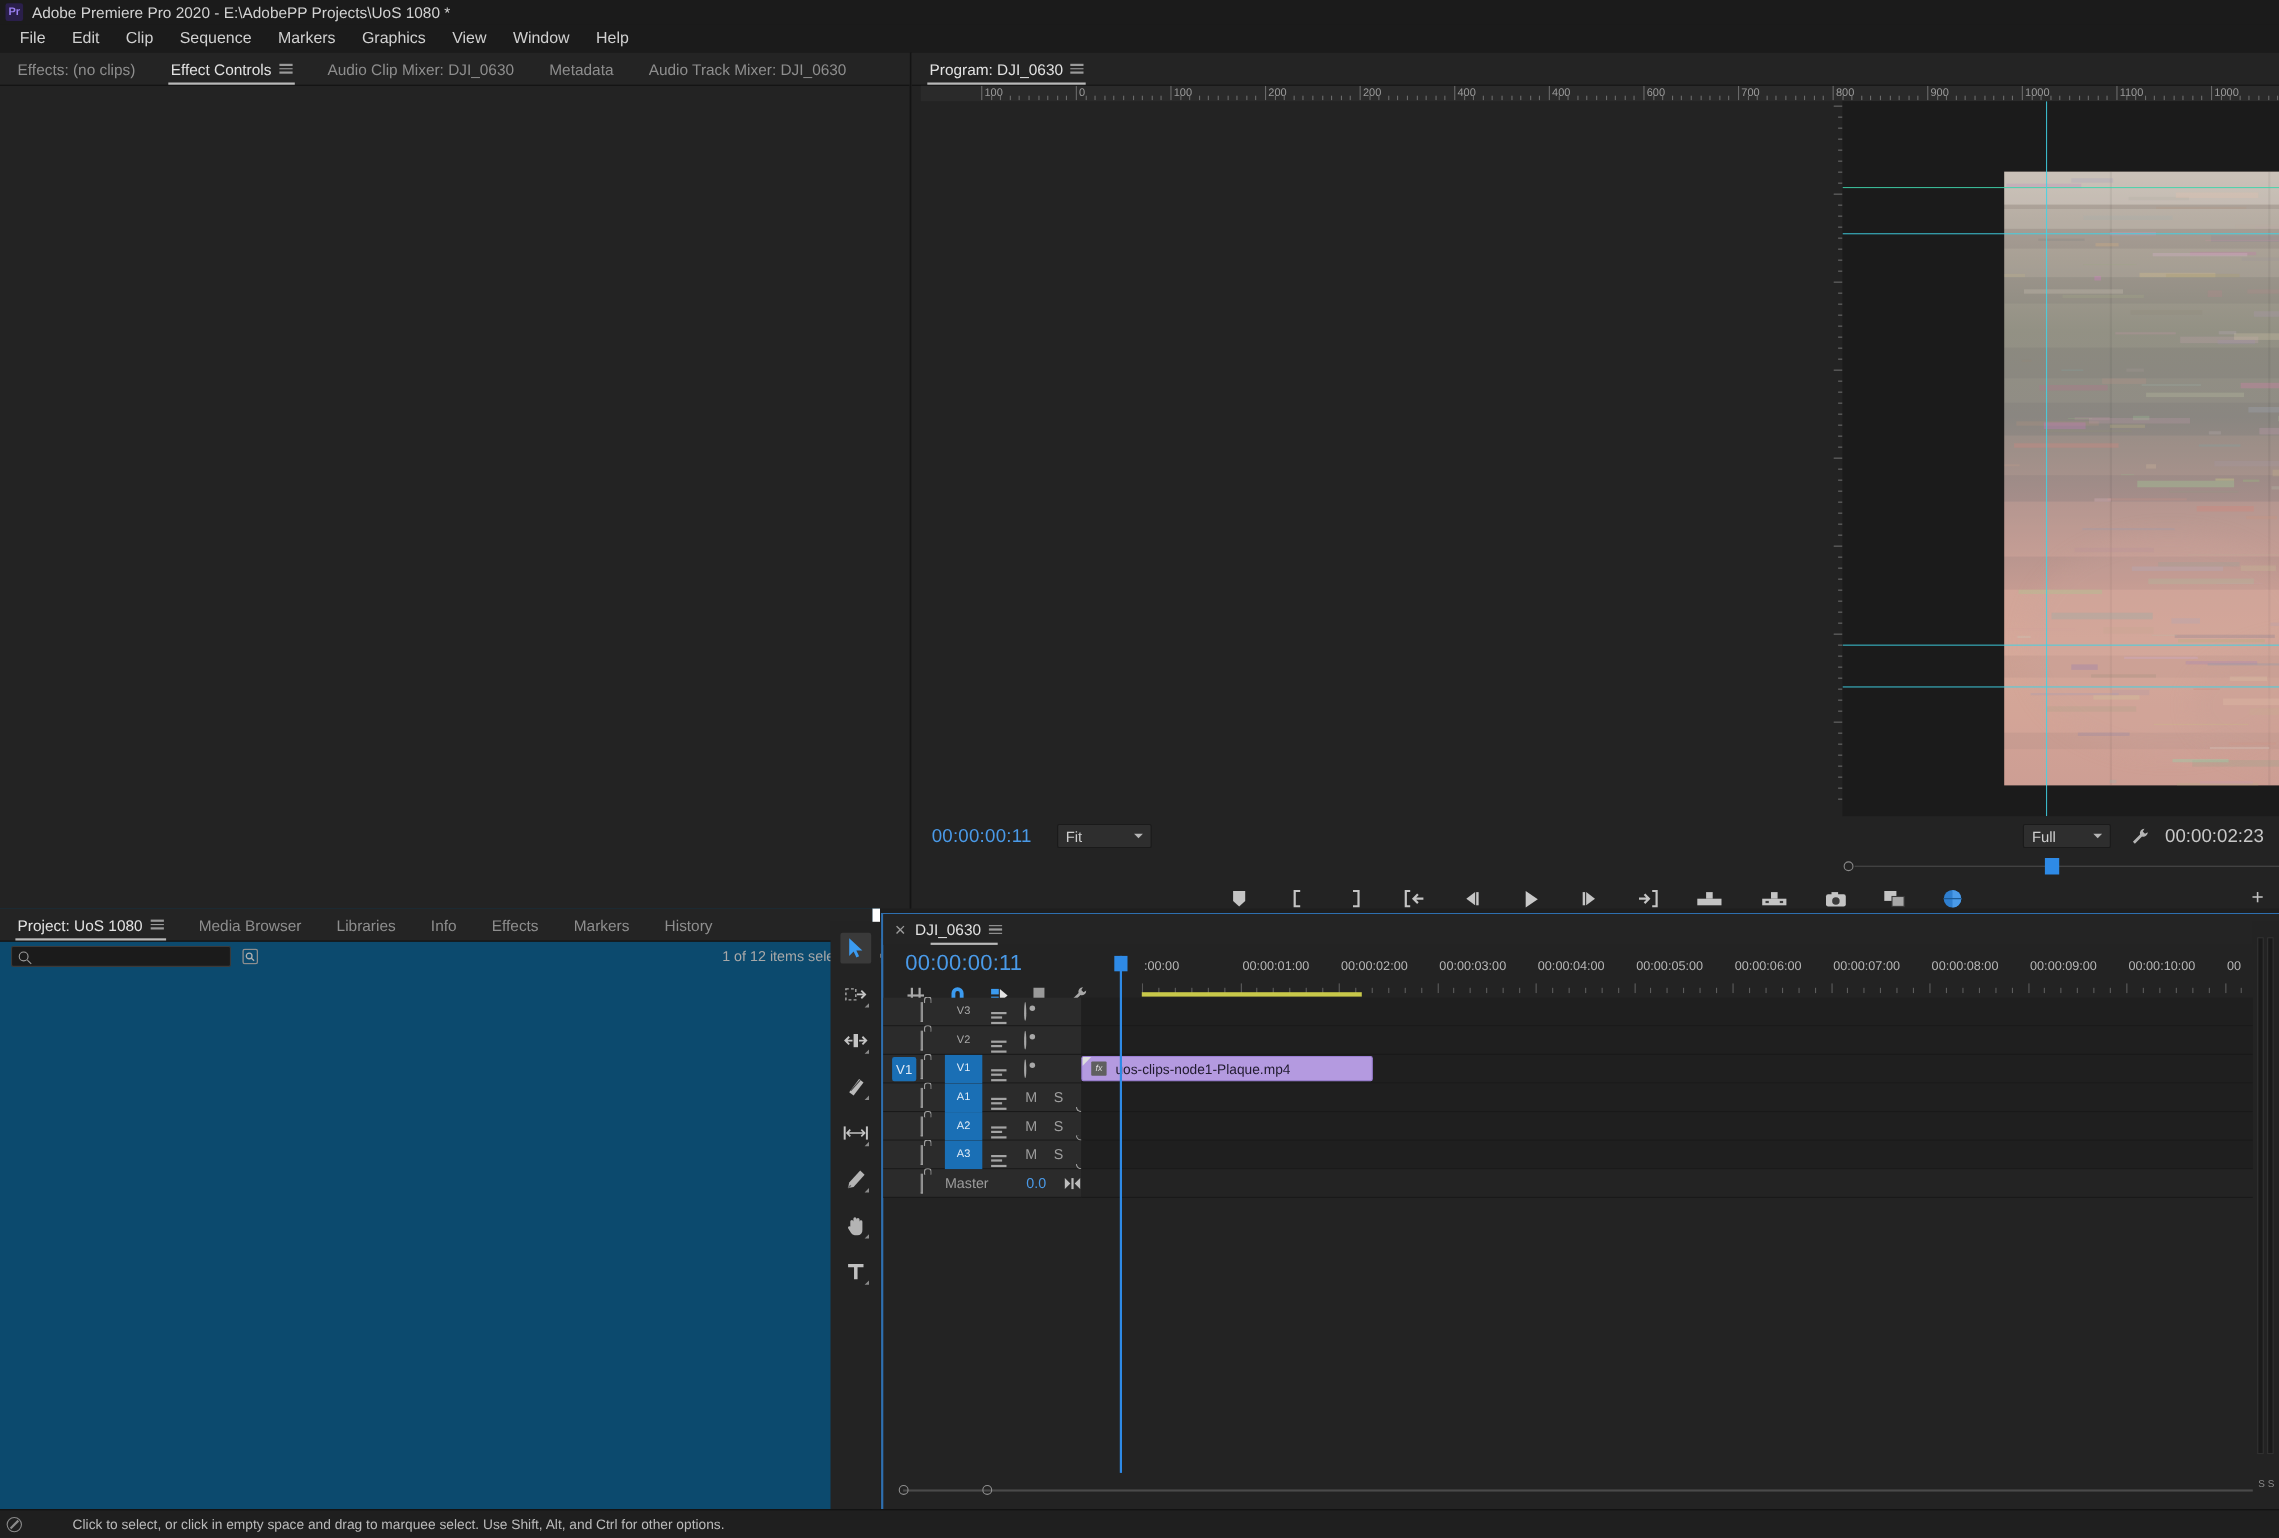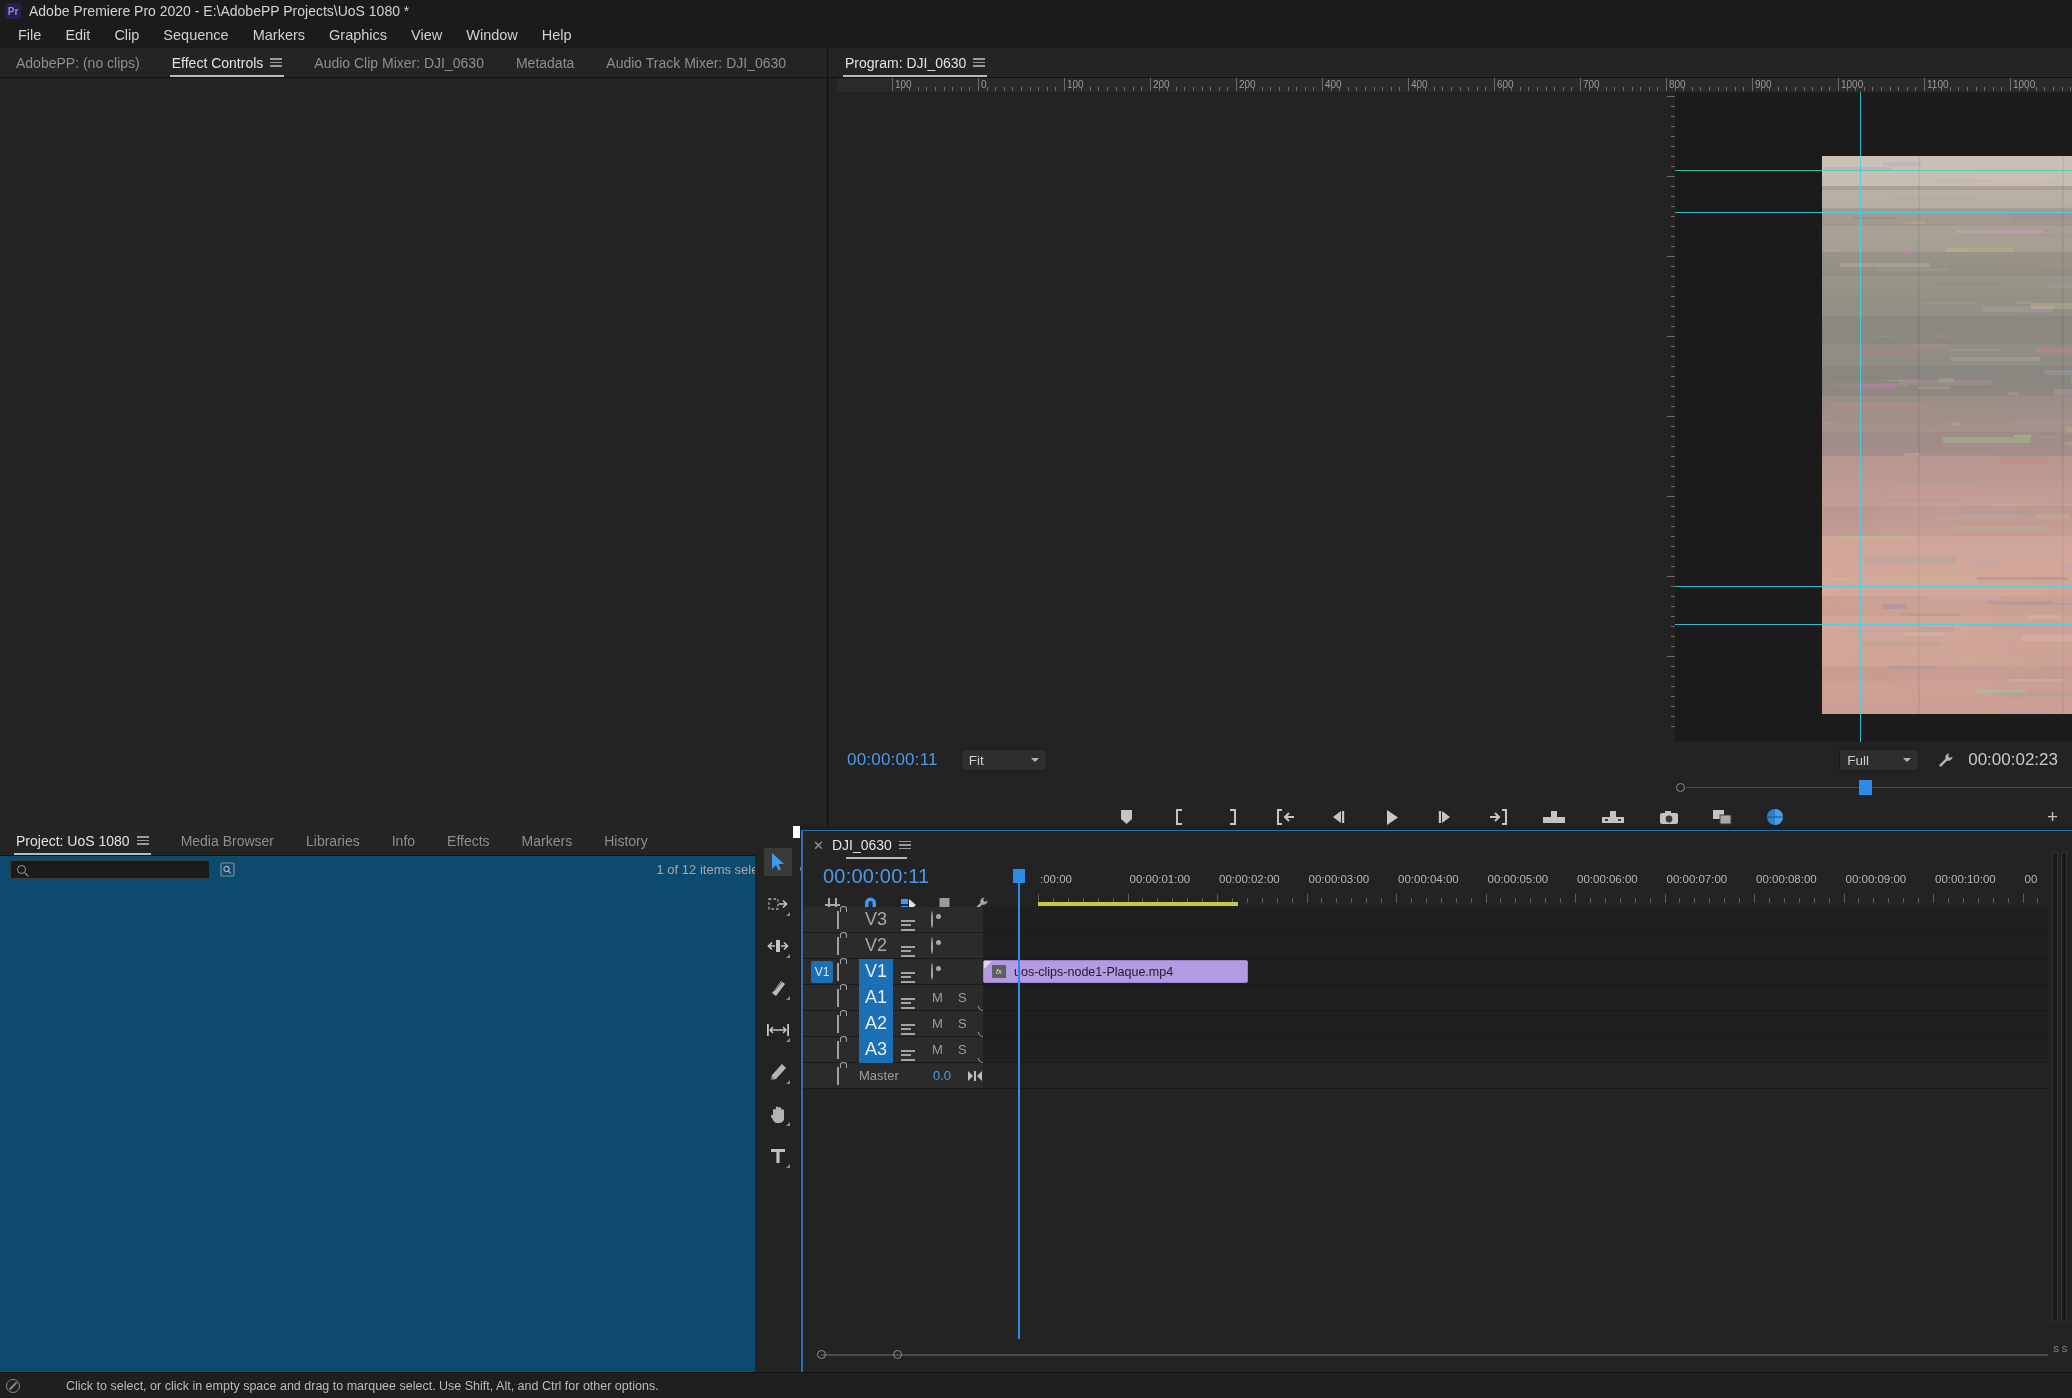--- a/index.html
+++ b/index.html
@@ -256,21 +256,21 @@
     background: #1f1f1f; border-bottom: 1px solid #191919;
   }
   .srcIndicator {
     position: absolute; left: 8px; width: 22px; height: 22px; background: #1a6fb5;
     color: #dfe9f5; font-size: 12px; display: flex; align-items: center;
     justify-content: center; border-radius: 2px;
   }
   .tname {
     position: absolute; left: 56px; width: 34px; height: 26px;
     display: flex; align-items: center; justify-content: center;
-    font-size: 18px; color: #a9a9a9;
+    font-size: 10px; color: #a9a9a9;
   }
   .tname.on { background: #1a6fb5; color: #e3edf7; }
   .lockbtn { position: absolute; left: 34px; }
   .tctl { position: absolute; font-size: 13px; color: #9d9d9d; }
   .clip {
     position: absolute; border-radius: 2px; background: #b49ae0;
     border: 1px solid #9b7fd4; display: flex; align-items: center; gap: 8px;
     padding-left: 8px; font-size: 12.5px; color: #201a2e; overflow: hidden;
   }
   .clip .fx {
@@ -377,21 +377,21 @@
   <div class="mi">Markers</div>
   <div class="mi">Graphics</div>
   <div class="mi">View</div>
   <div class="mi">Window</div>
   <div class="mi">Help</div>
 </div>
 
 <div id="ecPanel">
   <div class="tabbar">
     <div class="tab">
-      <span>AdobePP: (no clips)</span>
+      <span>Effects: (no clips)</span>
     </div>
     <div class="tab active">
       <span>Effect Controls</span>
       <span class="hamb">
           <i></i>
           <i></i>
           <i></i>
         </span>
     </div>
     <div class="tab">

